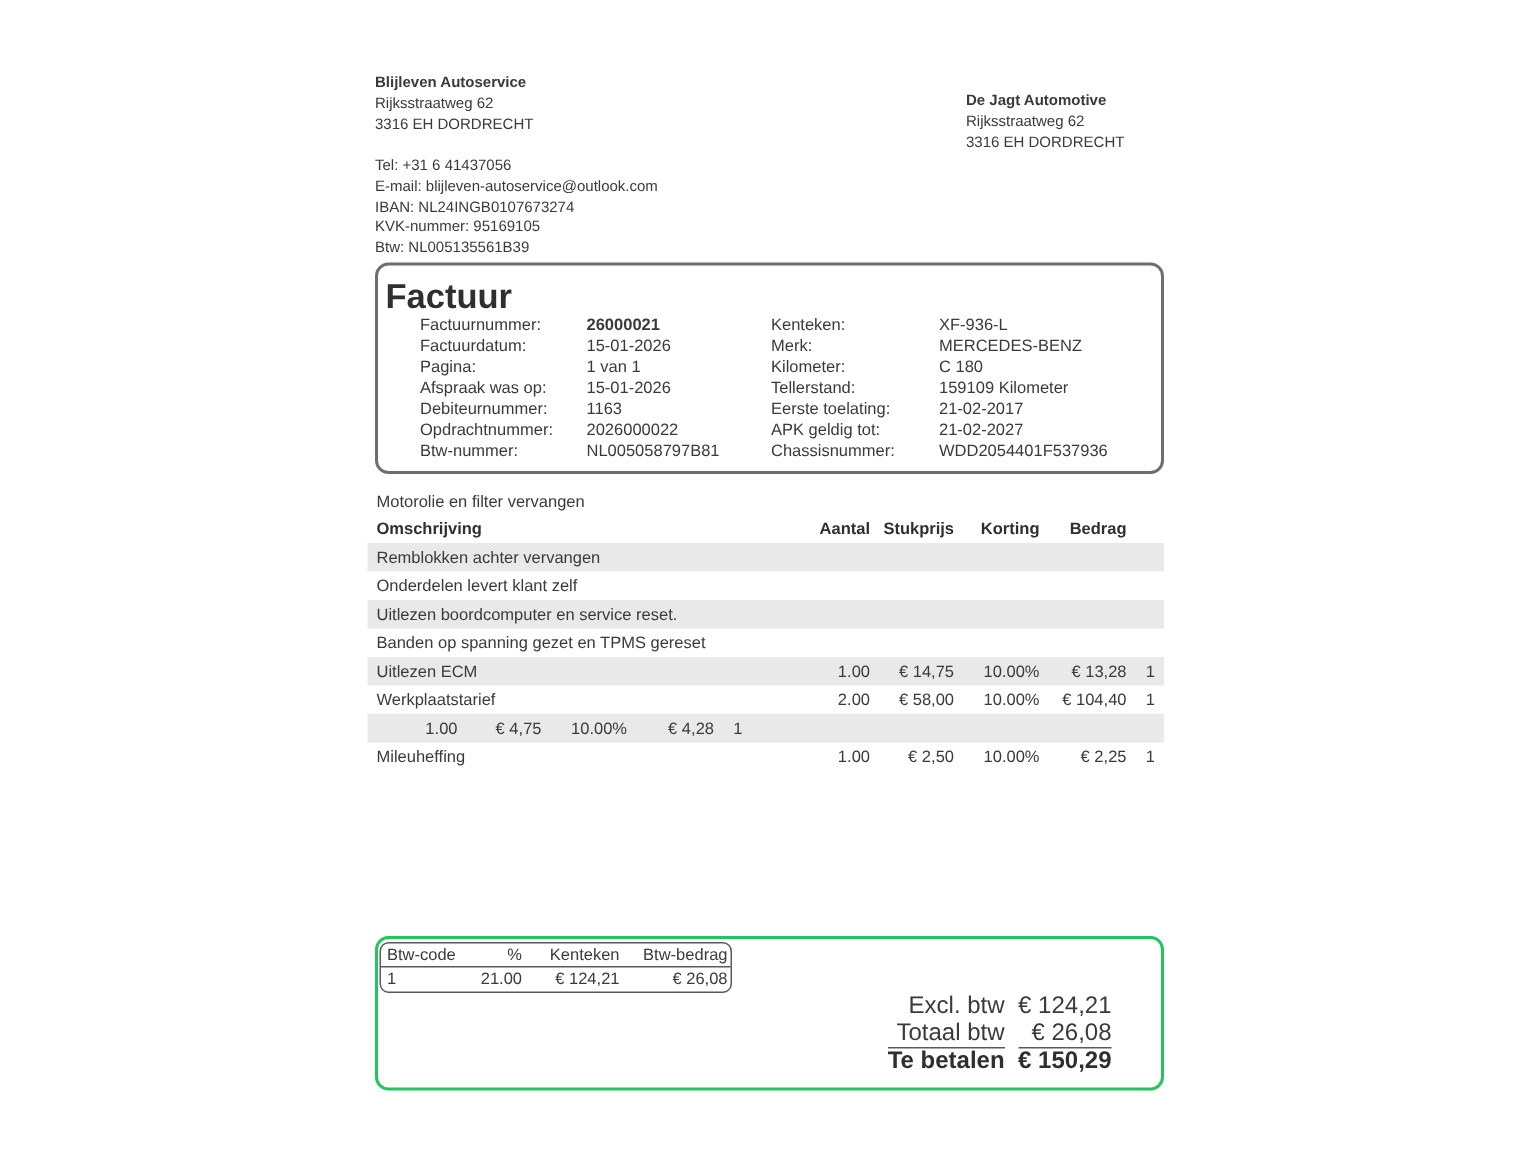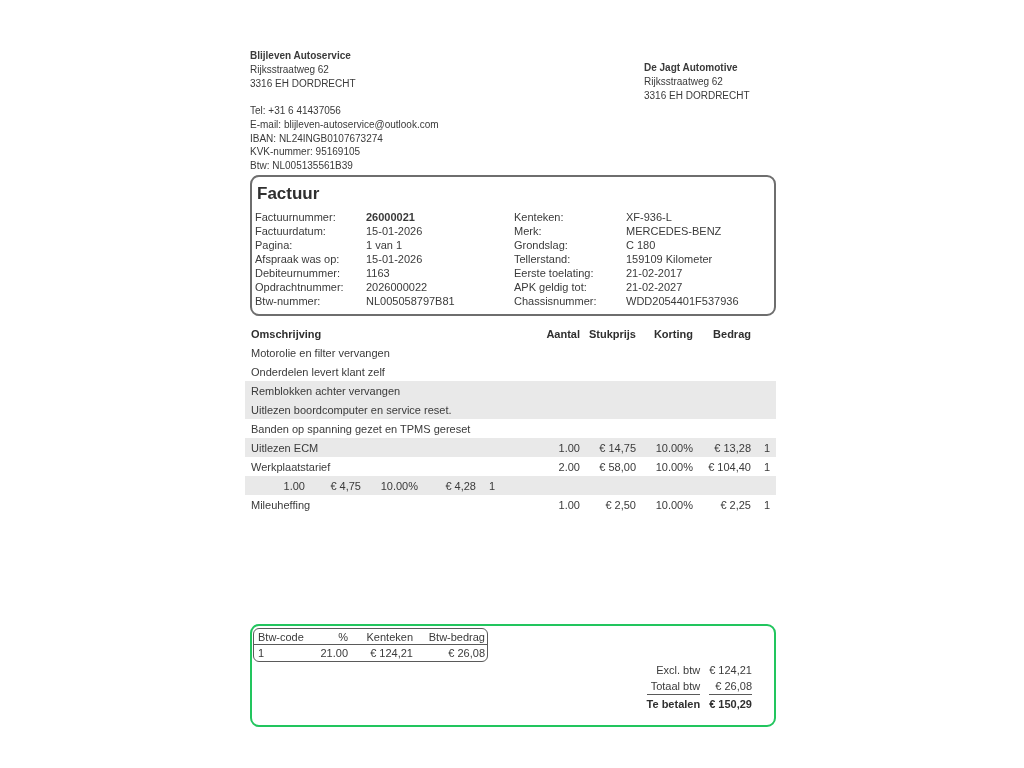--- a/index.html
+++ b/index.html
@@ -19,26 +19,26 @@
   #seller-block { left: 250px; top: 49px; }
   #customer-block { left: 644px; top: 61px; }
   #contact-block { left: 250px; top: 104px; }
 
   
   #invoice-box {
     left: 250px; top: 175px; width: 526px; height: 141px;
     border: 2px solid #6e6e6e; border-radius: 9px;
     padding: 7px 0 0 5px;
   }
-  #invoice-title { font-size: 17px; font-weight: bold; color: #2f2f2f; margin-bottom: 8px; }
+  #invoice-title { font-size: 23px; font-weight: bold; color: #2f2f2f; margin-bottom: 8px; }
   .fields-col { position: absolute; top: 33px; }
   #fields-left  { left: 3px;  width: 250px; }
   #fields-right { left: 262px; width: 258px; }
   .field-row { display: flex; height: 14px; font-size: 11px; line-height: 14px; }
-  #fields-left  .field-label { width: 111px; }
+  #fields-left  .field-label { width: 111px; margin-left: 25px; }
   #fields-right .field-label { width: 112px; }
   .field-value { flex: 1; }
 
   
   #items-table { left: 245px; top: 325px; width: 531px; }
   .irow { display: flex; height: 19px; align-items: center; font-size: 11px; }
   .irow.head { height: 18px; font-weight: bold; color: #2f2f2f; }
   .irow.alt { background: #e9e9e9; }
   .c-desc { flex: 1; padding-left: 6px; text-align: left; }
   .c-qty { width: 60px; text-align: right; }
@@ -57,21 +57,21 @@
     border: 1px solid #5a5a5a; border-radius: 6px;
     font-size: 11px;
   }
   .btw-row { display: flex; height: 16px; align-items: center; padding: 0 2px; }
   .btw-row.head { border-bottom: 1px solid #5a5a5a; }
   .bc-code { flex: 1; padding-left: 2px; text-align: left; }
   .bc-pct { width: 40px; text-align: right; }
   .bc-grond { width: 65px; text-align: right; }
   .bc-bedrag { width: 72px; text-align: right; }
 
-  #totals { position: absolute; right: 13px; top: 36px; border-collapse: separate; border-spacing: 9px 0; font-size: 11px; }
+  #totals { position: absolute; right: 24px; top: 36px; border-collapse: separate; border-spacing: 9px 0; font-size: 16px; }
   #totals td { height: 16px; text-align: right; white-space: nowrap; vertical-align: middle; }
   #totals tr.due td { border-top: 1px solid #5a5a5a; font-weight: bold; color: #2f2f2f; height: 19px; }
 </style>
 </head>
 <body>
 
 <div class="abs fs11" id="seller-block">
   <div class="b">Blijleven Autoservice</div>
   <div>Rijksstraatweg 62</div>
   <div>3316 EH DORDRECHT</div>
@@ -128,21 +128,21 @@
   <div class="fields-col" id="fields-right">
     <div class="field-row">
         <span class="field-label">Kenteken:</span>
         <span class="field-value">XF-936-L</span>
       </div>
     <div class="field-row">
         <span class="field-label">Merk:</span>
         <span class="field-value">MERCEDES-BENZ</span>
       </div>
     <div class="field-row">
-        <span class="field-label">Grondslag:</span>
+        <span class="field-label">Kilometer:</span>
         <span class="field-value">C 180</span>
       </div>
     <div class="field-row">
         <span class="field-label">Tellerstand:</span>
         <span class="field-value">159109 Kilometer</span>
       </div>
     <div class="field-row">
         <span class="field-label">Eerste toelating:</span>
         <span class="field-value">21-02-2017</span>
       </div>
@@ -151,47 +151,47 @@
         <span class="field-value">21-02-2027</span>
       </div>
     <div class="field-row">
         <span class="field-label">Chassisnummer:</span>
         <span class="field-value">WDD2054401F537936</span>
       </div>
   </div>
 </div>
 
 <div class="abs" id="items-table">
+  <div class="irow">
+    <span class="c-desc">Motorolie en filter vervangen</span>
+      <span class="c-qty"></span>
+      <span class="c-unit"></span>
+      <span class="c-disc"></span>
+      <span class="c-amt"></span>
+      <span class="c-code"></span>
+  </div>
+
   <div class="irow head">
     <span class="c-desc">Omschrijving</span>
     <span class="c-qty">Aantal</span>
     <span class="c-unit">Stukprijs</span>
     <span class="c-disc">Korting</span>
     <span class="c-amt">Bedrag</span>
     <span class="c-code"></span>
   </div>
-
-  <div class="irow">
-    <span class="c-desc">Motorolie en filter vervangen</span>
+  <div class="irow alt">
+    <span class="c-desc">Remblokken achter vervangen</span>
       <span class="c-qty"></span>
       <span class="c-unit"></span>
       <span class="c-disc"></span>
       <span class="c-amt"></span>
       <span class="c-code"></span>
   </div>
   <div class="irow">
     <span class="c-desc">Onderdelen levert klant zelf</span>
-      <span class="c-qty"></span>
-      <span class="c-unit"></span>
-      <span class="c-disc"></span>
-      <span class="c-amt"></span>
-      <span class="c-code"></span>
-  </div>
-  <div class="irow alt">
-    <span class="c-desc">Remblokken achter vervangen</span>
       <span class="c-qty"></span>
       <span class="c-unit"></span>
       <span class="c-disc"></span>
       <span class="c-amt"></span>
       <span class="c-code"></span>
   </div>
   <div class="irow alt">
     <span class="c-desc">Uitlezen boordcomputer en service reset.</span>
       <span class="c-qty"></span>
       <span class="c-unit"></span>

